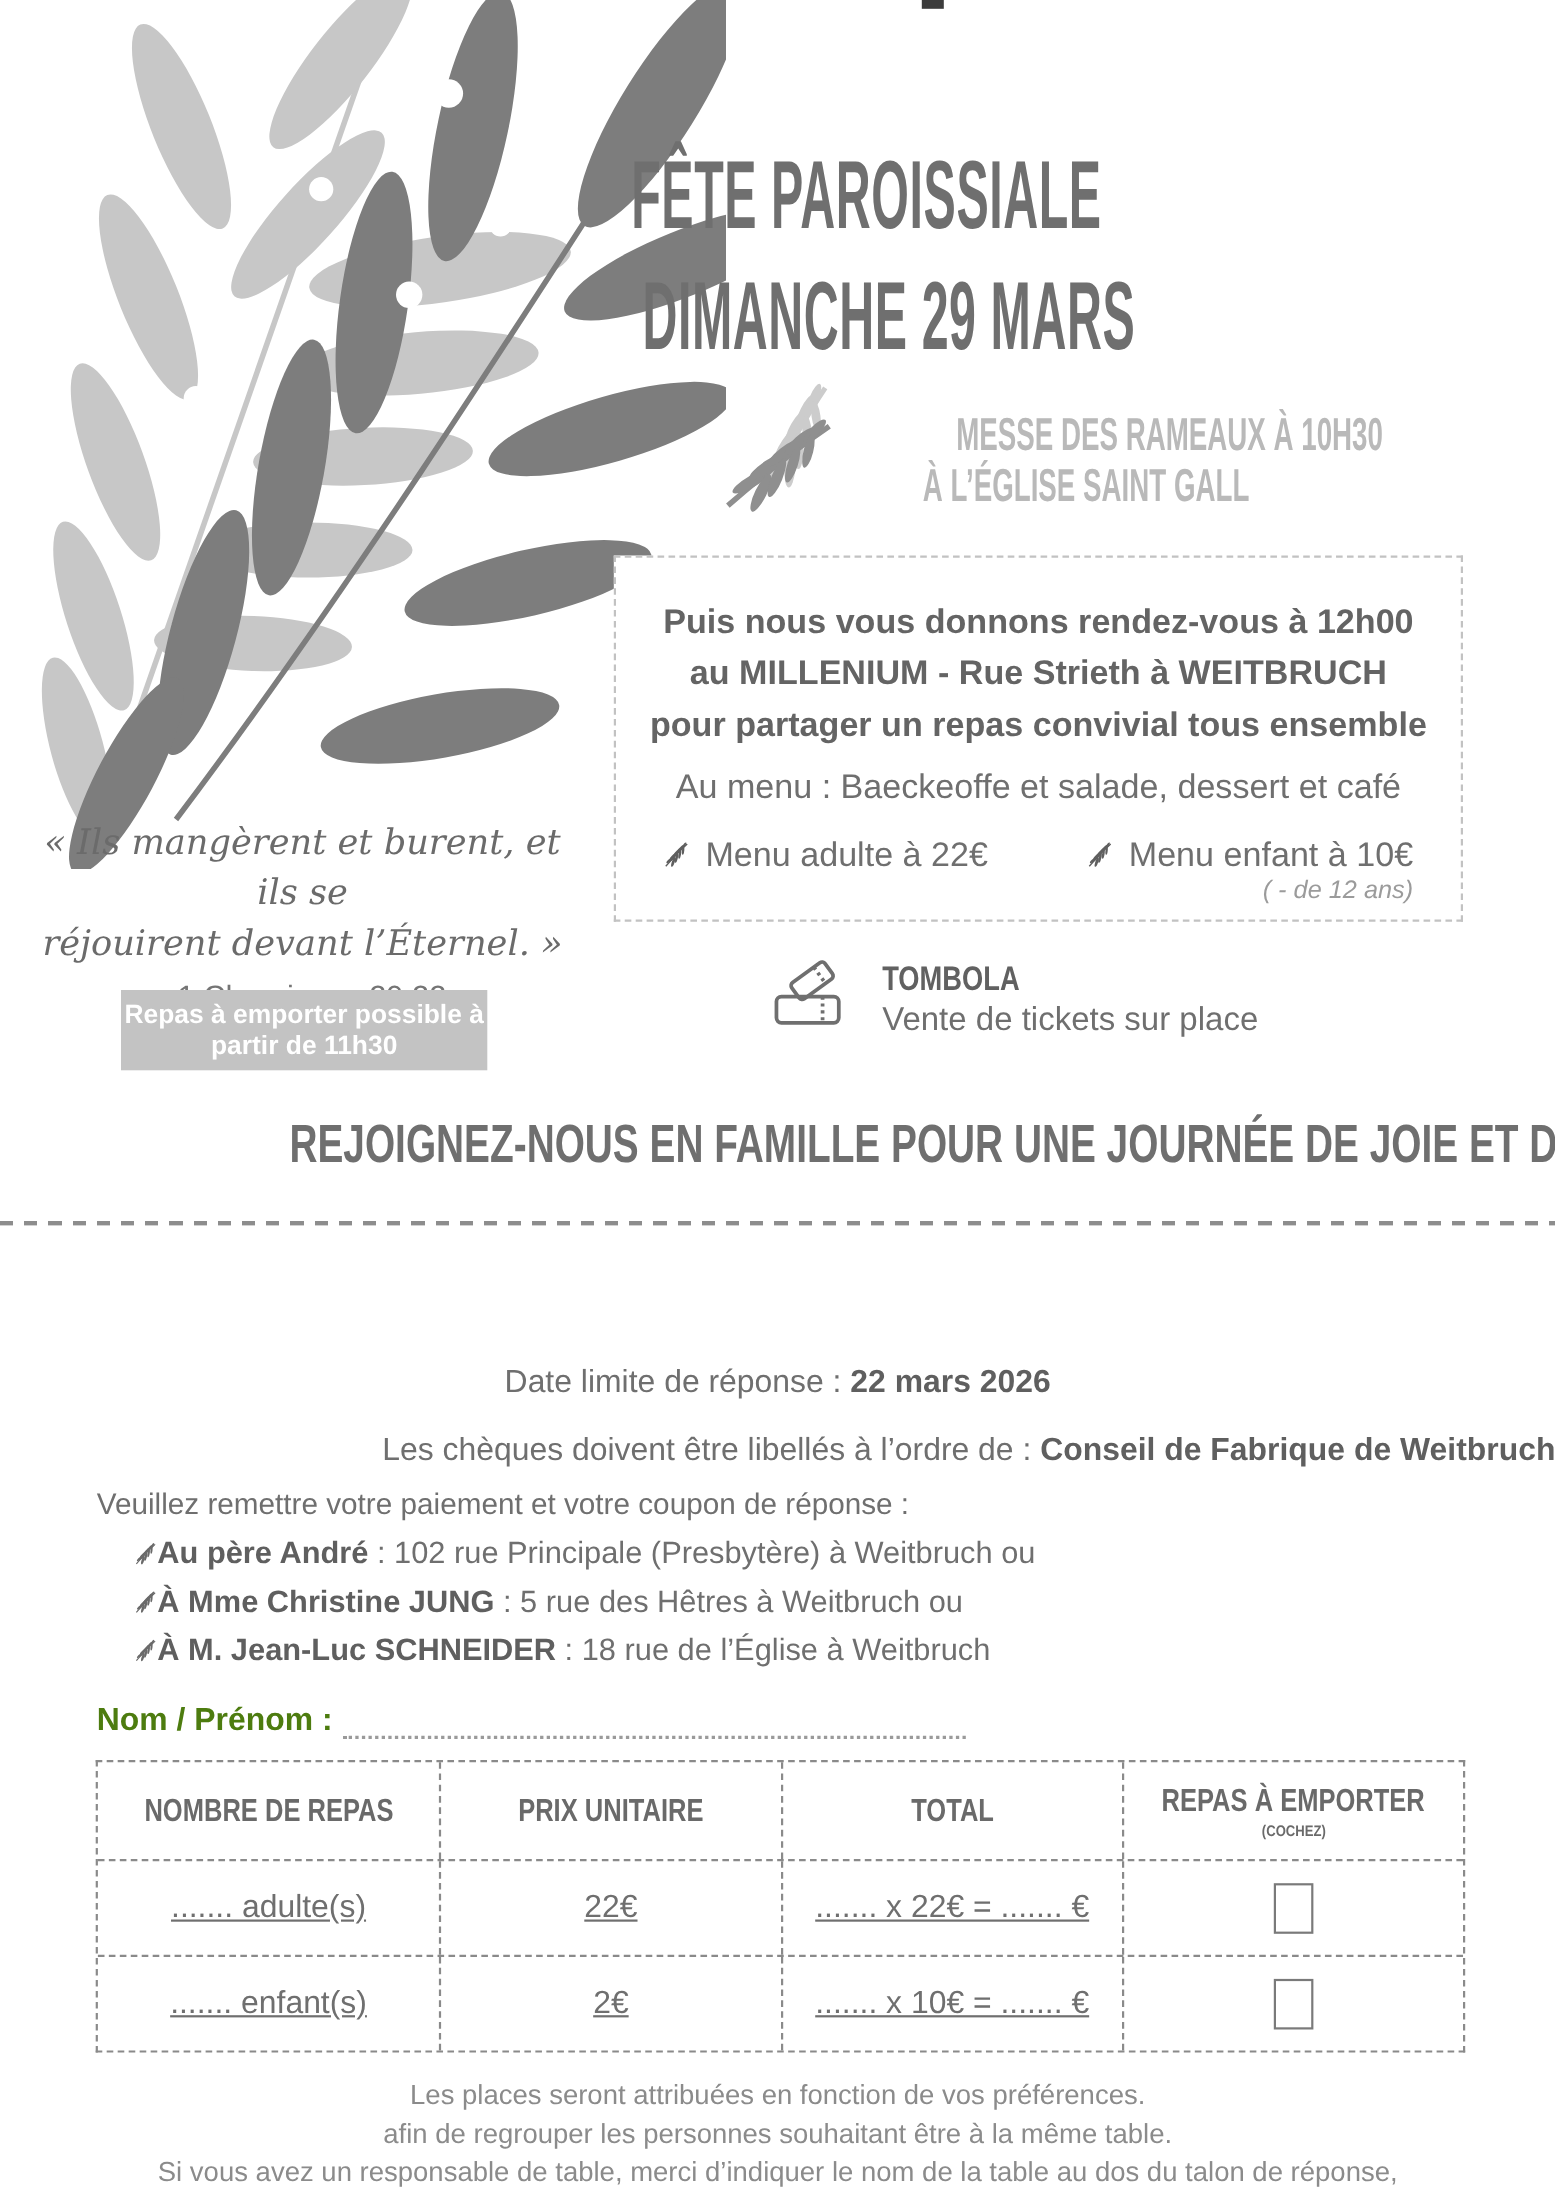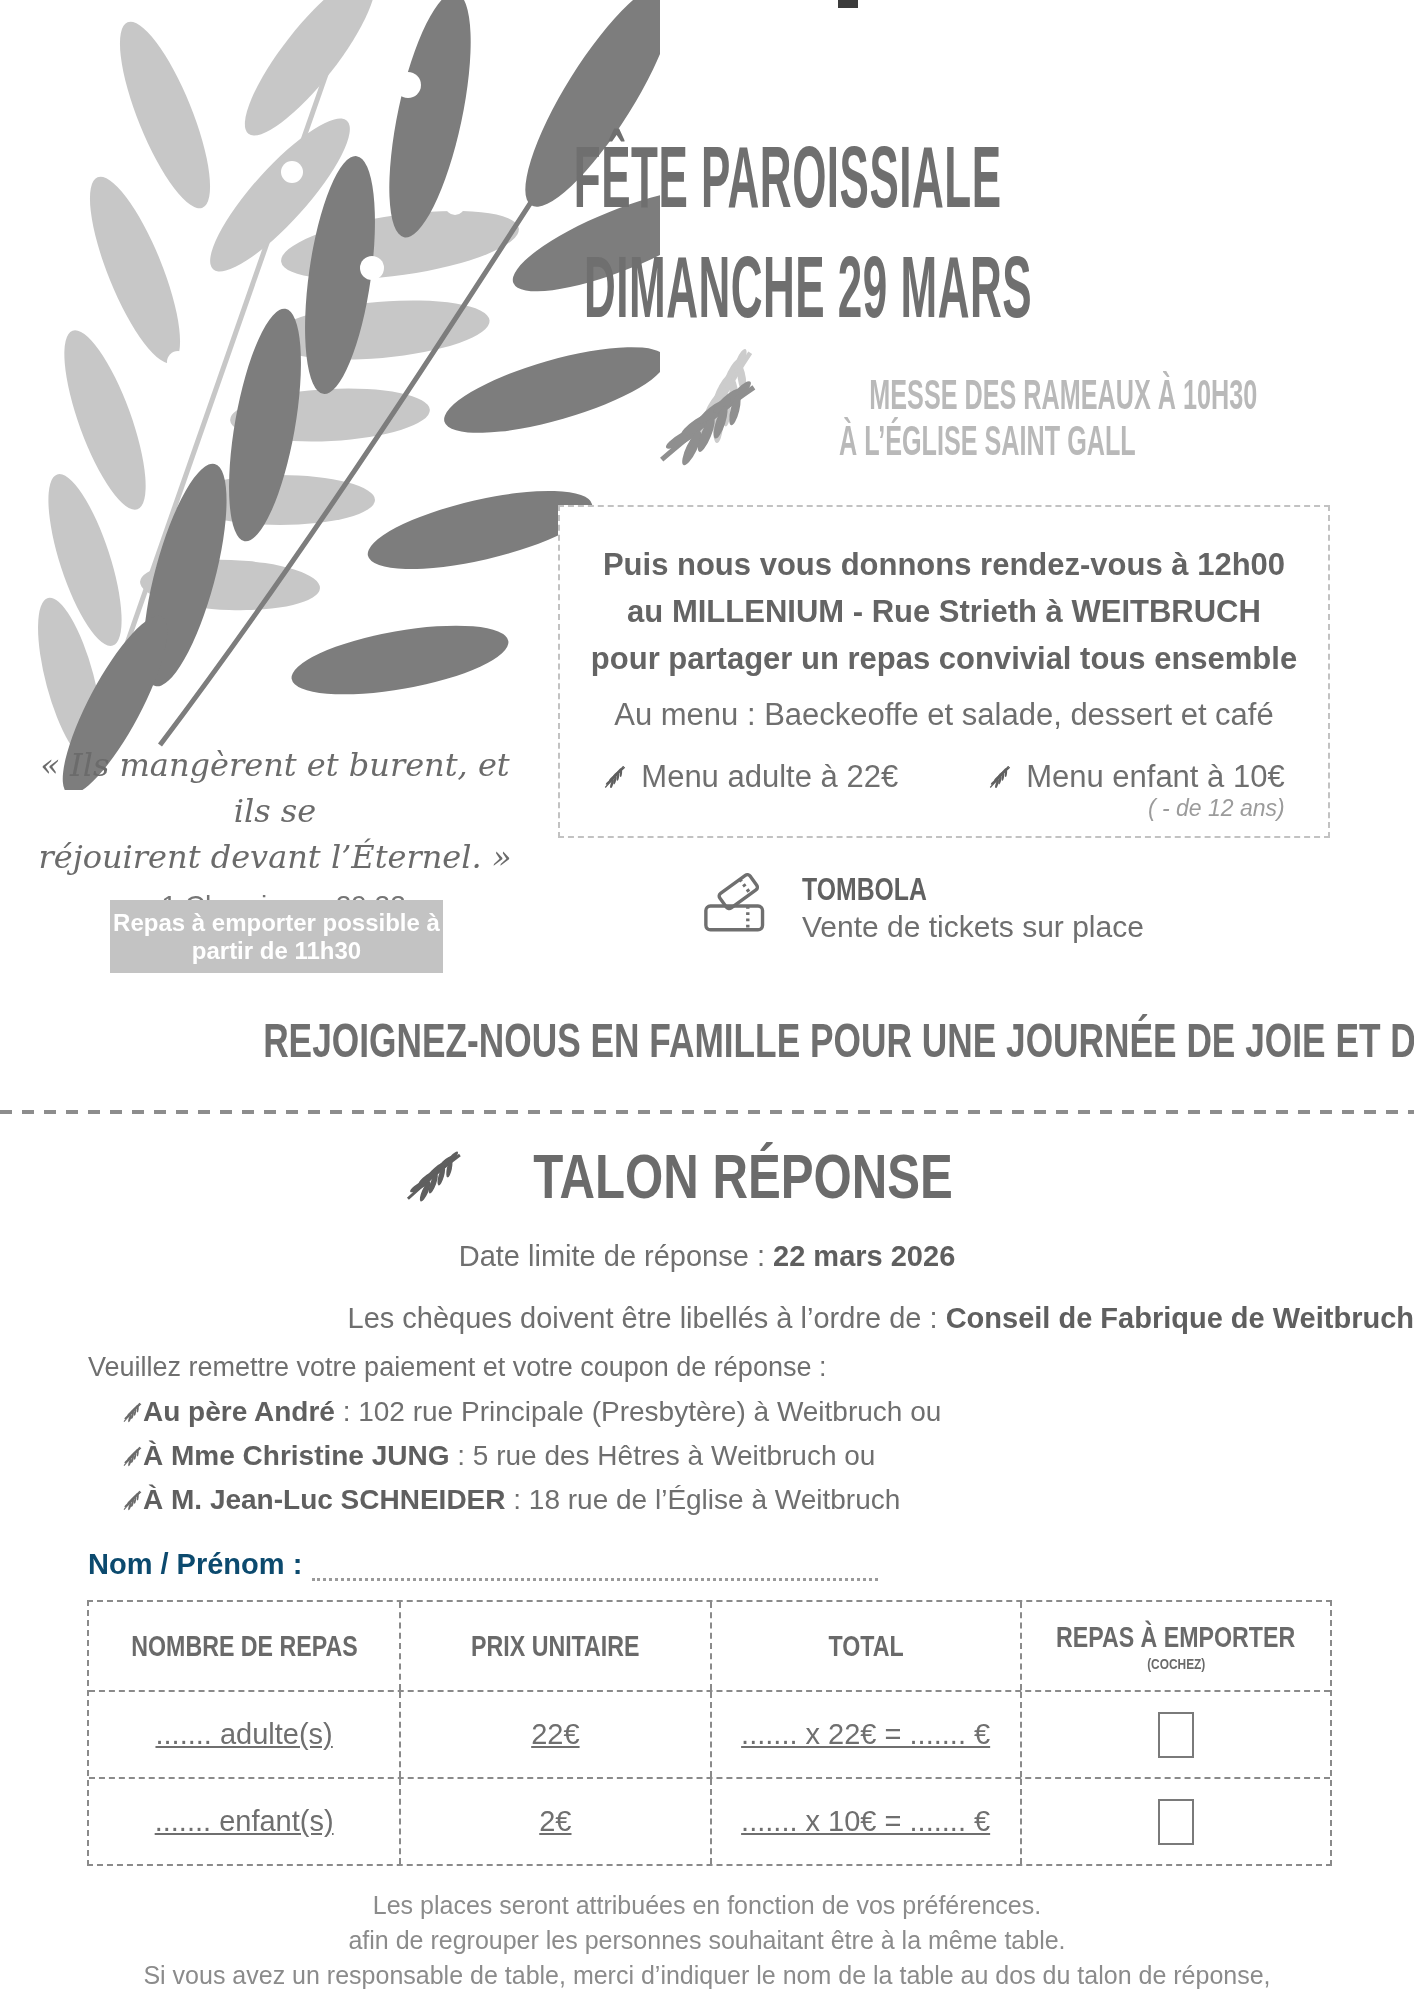--- a/index.html
+++ b/index.html
@@ -61,21 +61,21 @@
   .coupon-title .cond { font-size:63px; transform:scaleX(.78); }
   .deadline-line { left:0; top:1240px; width:100%; text-align:center; font-size:29px; color:#6f6f6f; }
   .cheque-line { left:0; top:1282px; width:100%; text-align:right; font-size:29px; color:#6f6f6f;margin-top:20px; }
   .bold-dark { font-weight:bold; color:#5f5f5f; }
   .instructions { left:88px; top:1352px; font-size:27px; color:#6f6f6f; }
   .contact-list { left:122px; top:1390px; }
   .contact-row { display:flex; align-items:center; gap:0; height:44px; font-size:28px; color:#6f6f6f; }
   .contact-row .palm { width:21px; height:21px; color:#6a6a6a; }
   
   .name-row { left:88px; top:1548px; display:flex; align-items:flex-end; width:790px; }
-  .name-label { font-size:29px; font-weight:bold; color:#0c4a6e; white-space:nowrap; }
+  .name-label { font-size:29px; font-weight:bold; color:#4d7c0f; white-space:nowrap; }
   .name-leader { flex:1; height:26px; margin-left:10px; border-bottom:3px dotted #9a9a9a; }
   
   .resp-table { left:87px; top:1600px; width:1245px; border:2px dashed #8a8a8a; }
   .t-row { display:grid; grid-template-columns:1fr 1fr 1fr 1fr; }
   .t-row + .t-row { border-top:2px dashed #8a8a8a;text-decoration:underline; }
   .t-cell {
     display:flex; flex-direction:column; justify-content:center; align-items:center;
     font-size:29px; color:#6f6f6f; text-align:center;
   }
   .t-cell + .t-cell { border-left:2px dashed #8a8a8a; }
@@ -218,26 +218,20 @@
       <div class="tombola-sub">Vente de tickets sur place</div>
     </div>
   </div>
 
   <div class="abs banner">
     <span class="cond">REJOIGNEZ-NOUS EN FAMILLE POUR UNE JOURNÉE DE JOIE ET DE PARTAGE</span>
   </div>
 
   <div class="abs cut-line"></div>
 
-  <div class="abs coupon-title">
-    <svg class="palm-big">
-        <use href="#palm"></use>
-      </svg>
-    <span class="cond">TALON RÉPONSE</span>
-  </div>
 
   <div class="abs deadline-line">
     <span>Date limite de réponse : </span><span class="bold-dark">22 mars 2026</span>
   </div>
   <div class="abs cheque-line">
     <span>Les chèques doivent être libellés à l’ordre de : </span><span class="bold-dark">Conseil de Fabrique de Weitbruch</span>
   </div>
 
   <div class="abs instructions">Veuillez remettre votre paiement et votre coupon de réponse :</div>
   <div class="abs contact-list">

